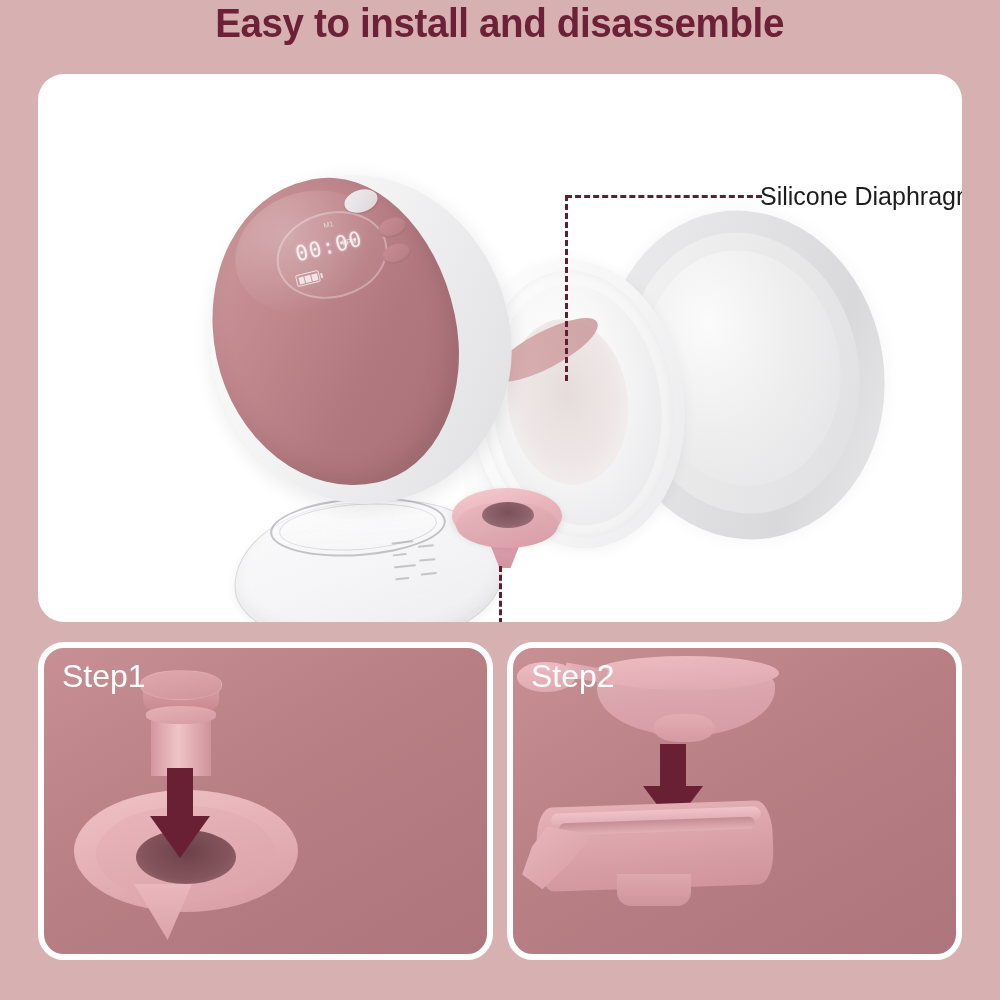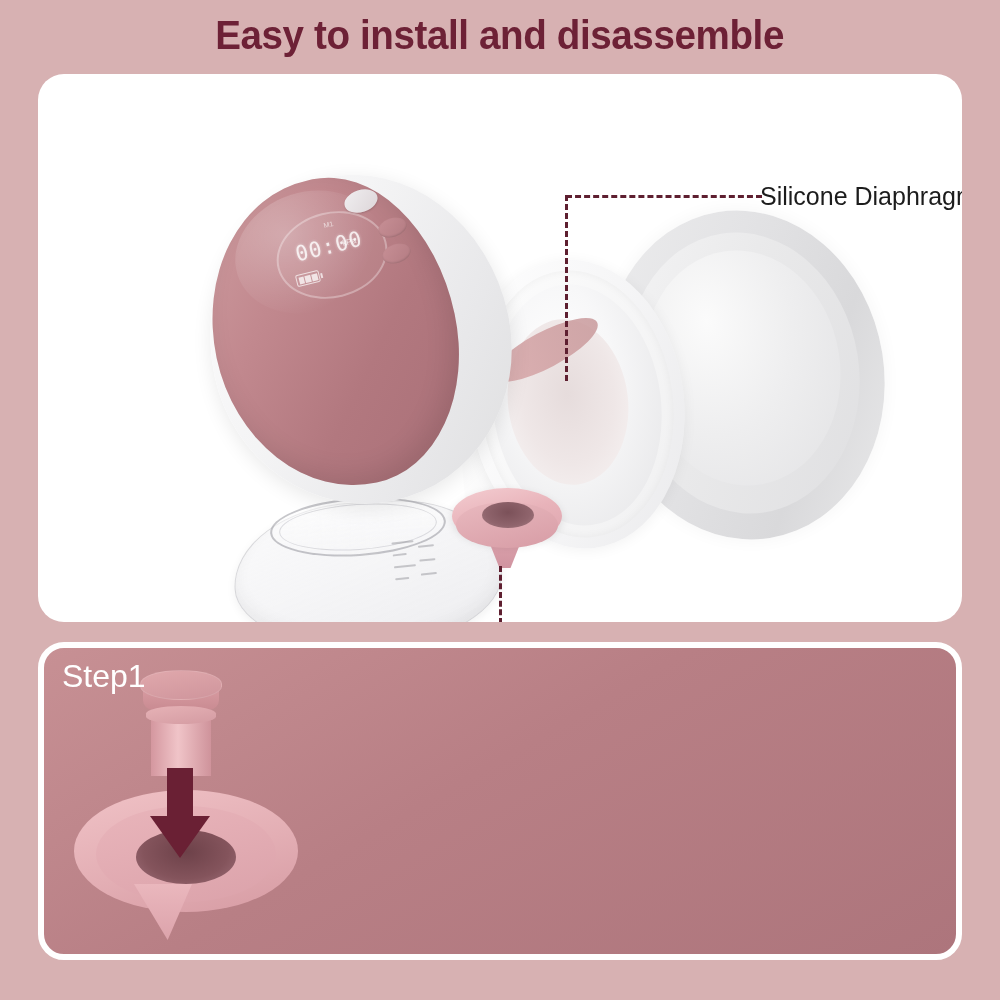--- a/index.html
+++ b/index.html
@@ -16,21 +16,21 @@
     background: #d7b1b2;
     position: relative;
   }
 
   
   .title-bar {
     position: absolute;
     left: 0; top: 0;
     width: 1000px; height: 70px;
     display: flex;
-    align-items: center;
+    align-items: flex-start;
     justify-content: center;
   }
   .title-text {
     font-size: 41px;
     font-weight: bold;
     color: #6d2136;
     letter-spacing: -0.4px;
     white-space: nowrap;
     font-stretch: condensed;
     transform: scaleX(0.94);
@@ -636,14 +636,31 @@
       <div class="s1-cap"></div>
       <div class="s1-base-outer"></div>
       <div class="s1-base-mid"></div>
       <div class="s1-base-hole"></div>
       <div class="s1-fin"></div>
       <div class="s1-arrow-shaft"></div>
       <div class="s1-arrow-head"></div>
     </div>
   </div>
 
+  <div class="step-panel">
+    <div class="step-label">Step2</div>
+    <div>
+      <div class="s2-bowl"></div>
+      <div class="s2-bowl-rim"></div>
+      <div class="s2-bowl-nub"></div>
+      <div class="s2-tab-arm"></div>
+      <div class="s2-tab"></div>
+      <div class="s2-arrow-shaft"></div>
+      <div class="s2-arrow-head"></div>
+      <div class="s2-assembly"></div>
+      <div class="s2-assembly-lip"></div>
+      <div class="s2-assembly-slot"></div>
+      <div class="s2-handle"></div>
+      <div class="s2-foot"></div>
+    </div>
+  </div>
 
 </div>
 
 </body></html>

